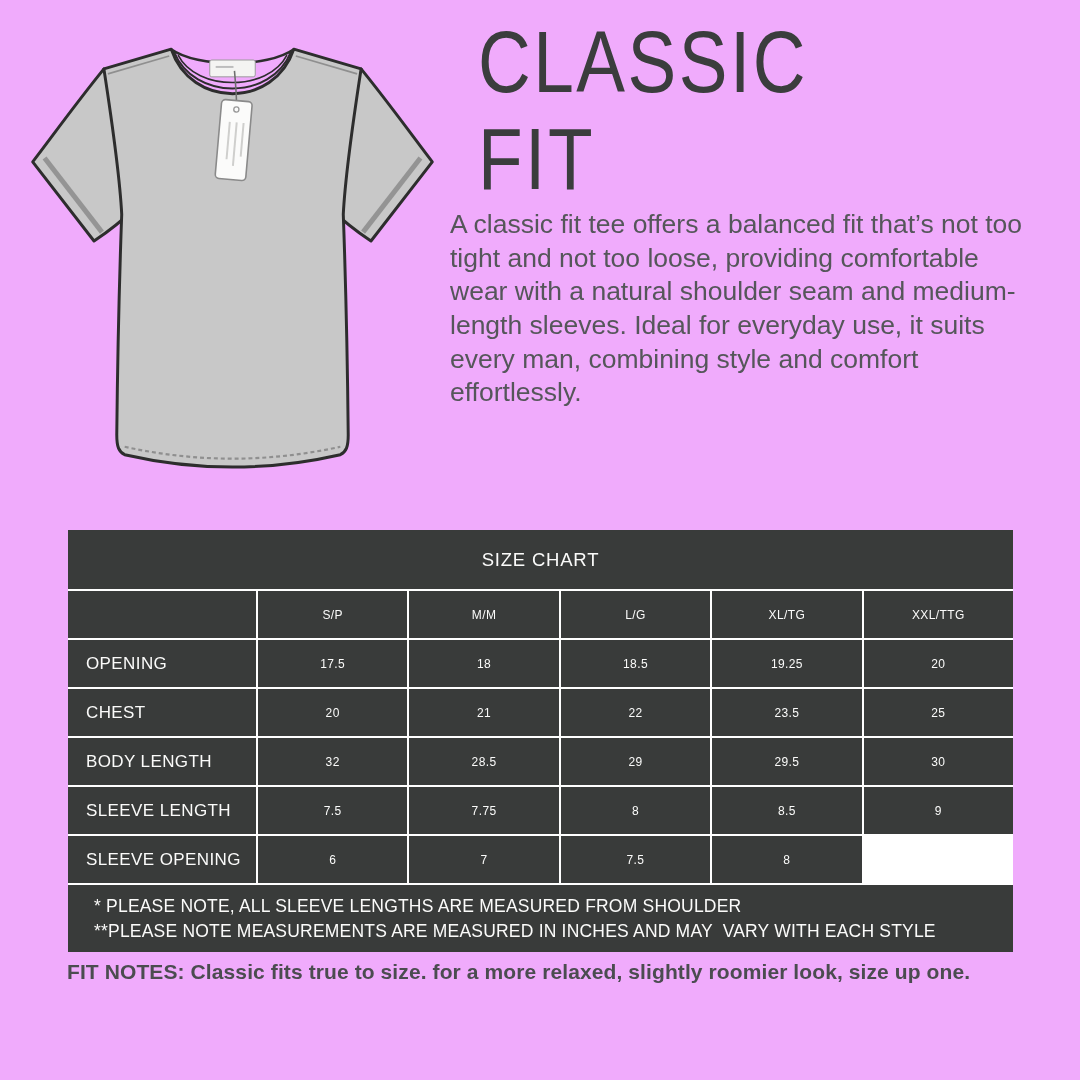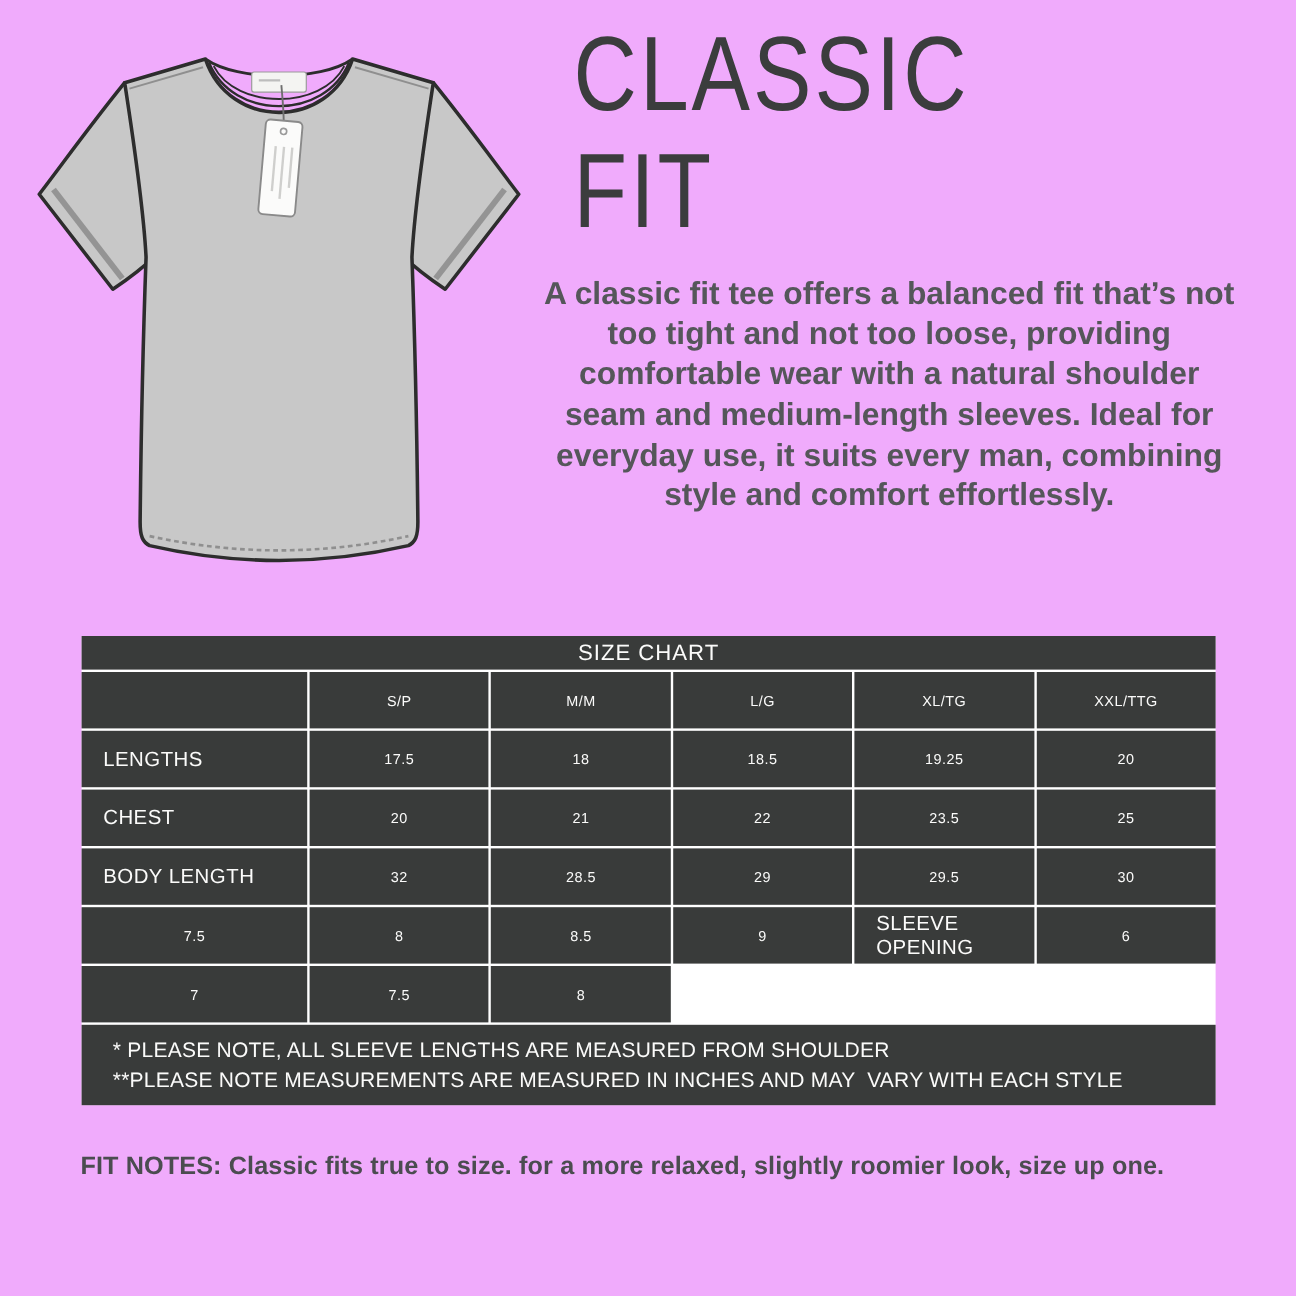--- a/index.html
+++ b/index.html
@@ -13,36 +13,36 @@
   
   .tee-wrap { position:absolute; left:5px; top:8px; width:455px; height:472px; }
   .hero-title {
     position:absolute; left:478px; top:14px;
     color:#3b3d3d; font-size:88px; font-weight:400;
     letter-spacing:3px; line-height:1.1;
     transform:scaleX(0.83); transform-origin:left top;
     white-space:nowrap;
   }
   .hero-desc {
-    position:absolute; left:450px; top:228px; width:582px;
-    text-align:center; font-weight:bold; font-size:26.5px;
+    position:absolute; left:450px; top:208px; width:582px;
+    text-align:left; font-weight:normal; font-size:26.5px;
     line-height:1.27; color:#55565a;
   }
   
   .size-chart {
     position:absolute; left:68px; top:530px; width:945px;
     display:grid; grid-template-columns:188px repeat(5, 1fr);
     gap:2px; background:#ffffff;
   }
   .cell {
     background:#393b3a; color:#fbfbfa;
     display:flex; align-items:center; justify-content:center;
     font-size:12px; height:47px; letter-spacing:0.4px;
   }
-  .cell.title-cell { grid-column:1 / -1; height:28px; font-size:18.5px; letter-spacing:0.8px; }
+  .cell.title-cell { grid-column:1 / -1; height:59px; font-size:18.5px; letter-spacing:0.8px; }
   .cell.label-cell { justify-content:flex-start; padding-left:18px; font-size:17px; }
   .cell.notes-cell {
     grid-column:1 / -1; height:67px;
     flex-direction:column; align-items:flex-start; justify-content:center;
     padding-left:26px; row-gap:4px; font-size:17.5px;
   }
   .note-line { white-space:pre-wrap; letter-spacing:0.2px; }
   
   .fit-notes {
     position:absolute; left:67px; top:960px;
@@ -102,42 +102,44 @@
   <div class="size-chart">
     <div class="cell title-cell">SIZE CHART</div>
 
     <div class="cell"></div>
     <div class="cell">S/P</div>
     <div class="cell">M/M</div>
     <div class="cell">L/G</div>
     <div class="cell">XL/TG</div>
     <div class="cell">XXL/TTG</div>
 
-    <div class="cell label-cell">LENGTHS</div>
+    <div class="cell label-cell">OPENING</div>
     <div class="cell">17.5</div>
     <div class="cell">18</div>
     <div class="cell">18.5</div>
     <div class="cell">19.25</div>
     <div class="cell">20</div>
 
     <div class="cell label-cell">CHEST</div>
     <div class="cell">20</div>
     <div class="cell">21</div>
     <div class="cell">22</div>
     <div class="cell">23.5</div>
     <div class="cell">25</div>
 
     <div class="cell label-cell">BODY LENGTH</div>
     <div class="cell">32</div>
     <div class="cell">28.5</div>
     <div class="cell">29</div>
     <div class="cell">29.5</div>
     <div class="cell">30</div>
 
+    <div class="cell label-cell">SLEEVE LENGTH</div>
     <div class="cell">7.5</div>
+    <div class="cell">7.75</div>
     <div class="cell">8</div>
     <div class="cell">8.5</div>
     <div class="cell">9</div>
 
     <div class="cell label-cell">SLEEVE OPENING</div>
     <div class="cell">6</div>
     <div class="cell">7</div>
     <div class="cell">7.5</div>
     <div class="cell">8</div>
 

